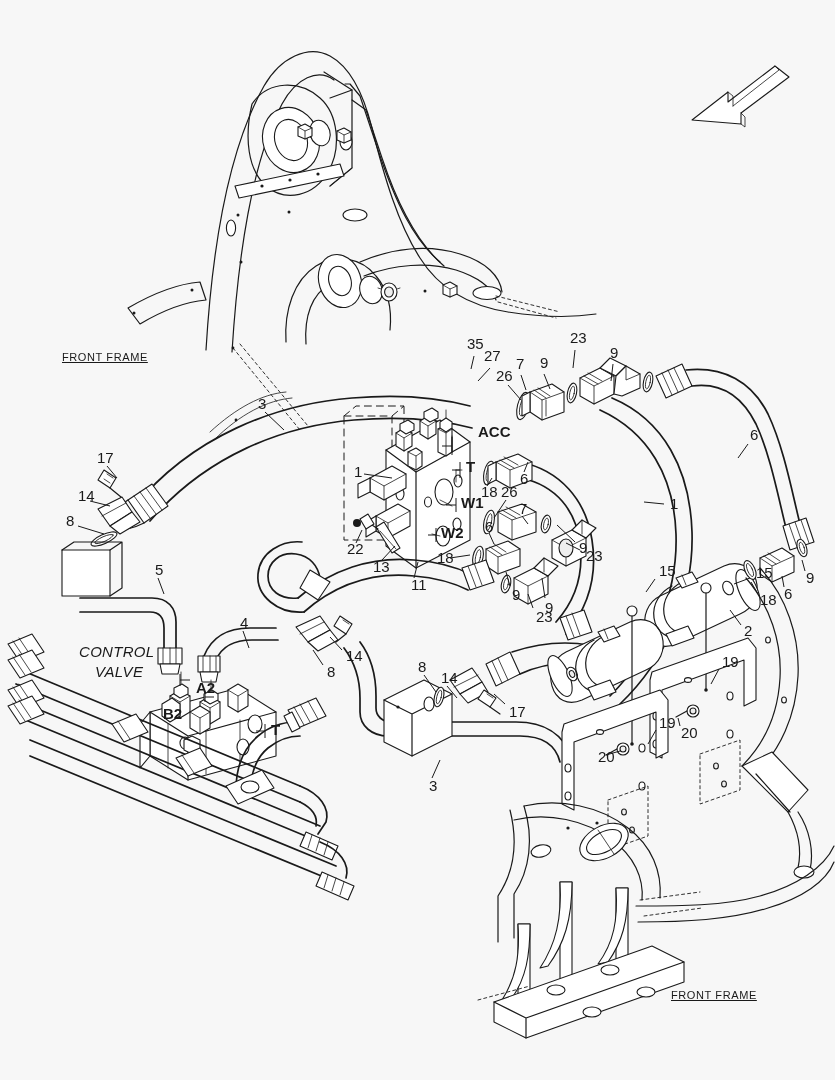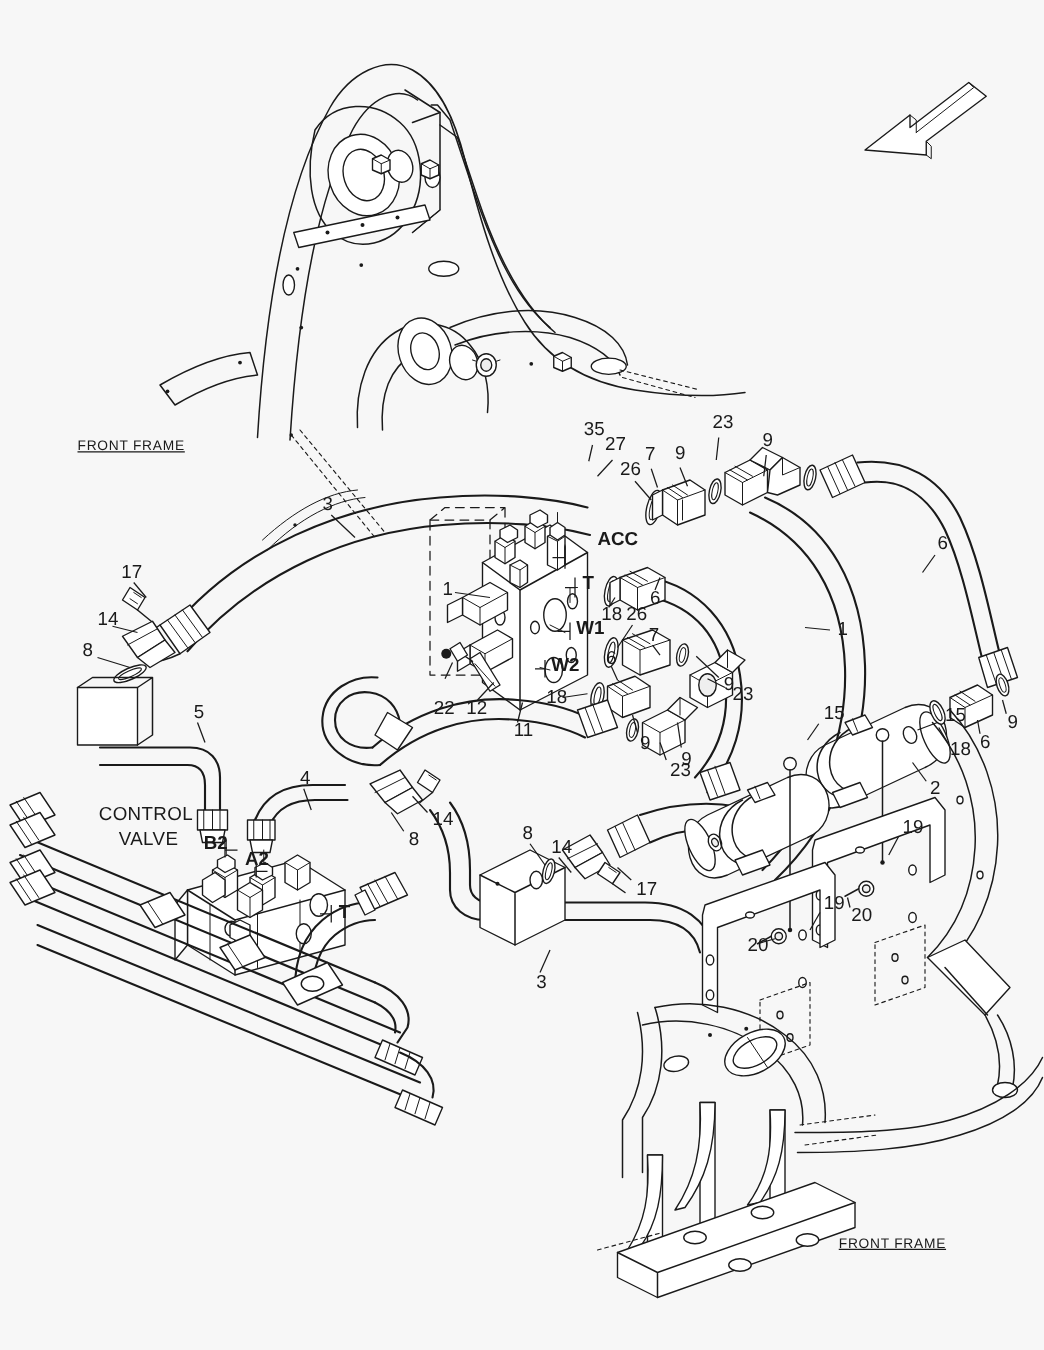--- a/index.html
+++ b/index.html
@@ -15,21 +15,21 @@
   .lbl{
     position:absolute;
     color:#1a1a1a;
     white-space:pre;
     line-height:1.05;
     -webkit-font-smoothing:antialiased;
   }
   .num{ font-size:15px; font-weight:400; }
   .port{ font-size:15px; font-weight:700; }
   .frame{ font-size:11px; font-weight:400; letter-spacing:.6px;text-decoration:underline; }
-  .cv{ font-size:15px; font-weight:400; letter-spacing:.3px; text-align:right; }
+  .cv{ font-size:15px; font-weight:400; letter-spacing:.3px; text-align:right;font-style:italic; }
 </style>
 </head>
 <body>
 
 <div id="stage">
 
 <svg viewBox="0 0 835 1080" xmlns="http://www.w3.org/2000/svg">
   <defs>
     <style>
       .s{fill:none;stroke:#1a1a1a;stroke-linecap:round;stroke-linejoin:round;}
@@ -722,41 +722,41 @@
 
   <span class="lbl frame" style="left:62px;top:352px">FRONT FRAME</span>
   <span class="lbl frame" style="left:671px;top:990px">FRONT FRAME</span>
   <span class="lbl cv" style="left:79px;top:644px">CONTROL</span>
   <span class="lbl cv" style="left:95px;top:664px">VALVE</span>
 
   <span class="lbl port" style="left:478px;top:424px">ACC</span>
   <span class="lbl port" style="left:466px;top:459px">T</span>
   <span class="lbl port" style="left:461px;top:495px">W1</span>
   <span class="lbl port" style="left:441px;top:525px">W2</span>
-  <span class="lbl port" style="left:163px;top:667px">B2</span>
+  <span class="lbl port" style="left:163px;top:706px">B2</span>
   <span class="lbl port" style="left:196px;top:680px">A2</span>
   <span class="lbl port" style="left:271px;top:722px">T</span>
 
   <span class="lbl num" style="left:467px;top:336px">35</span>
   <span class="lbl num" style="left:484px;top:348px">27</span>
   <span class="lbl num" style="left:496px;top:368px">26</span>
   <span class="lbl num" style="left:516px;top:356px">7</span>
   <span class="lbl num" style="left:540px;top:355px">9</span>
   <span class="lbl num" style="left:570px;top:330px">23</span>
   <span class="lbl num" style="left:610px;top:345px">9</span>
 
   <span class="lbl num" style="left:579px;top:540px">9</span>
   <span class="lbl num" style="left:545px;top:600px">9</span>
   <span class="lbl num" style="left:586px;top:548px">23</span>
   <span class="lbl num" style="left:536px;top:609px">23</span>
   <span class="lbl num" style="left:512px;top:587px">9</span>
 
   <span class="lbl num" style="left:354px;top:464px">1</span>
-  <span class="lbl num" style="left:347px;top:559px">22</span>
-  <span class="lbl num" style="left:373px;top:559px">12</span>
+  <span class="lbl num" style="left:347px;top:541px">22</span>
+  <span class="lbl num" style="left:373px;top:559px">13</span>
   <span class="lbl num" style="left:481px;top:484px">18</span>
   <span class="lbl num" style="left:501px;top:484px">26</span>
   <span class="lbl num" style="left:520px;top:471px">6</span>
   <span class="lbl num" style="left:519px;top:501px">7</span>
   <span class="lbl num" style="left:485px;top:519px">6</span>
   <span class="lbl num" style="left:437px;top:550px">18</span>
   <span class="lbl num" style="left:411px;top:577px">11</span>
   <span class="lbl num" style="left:258px;top:396px">3</span>
 
   <span class="lbl num" style="left:97px;top:450px">17</span>

